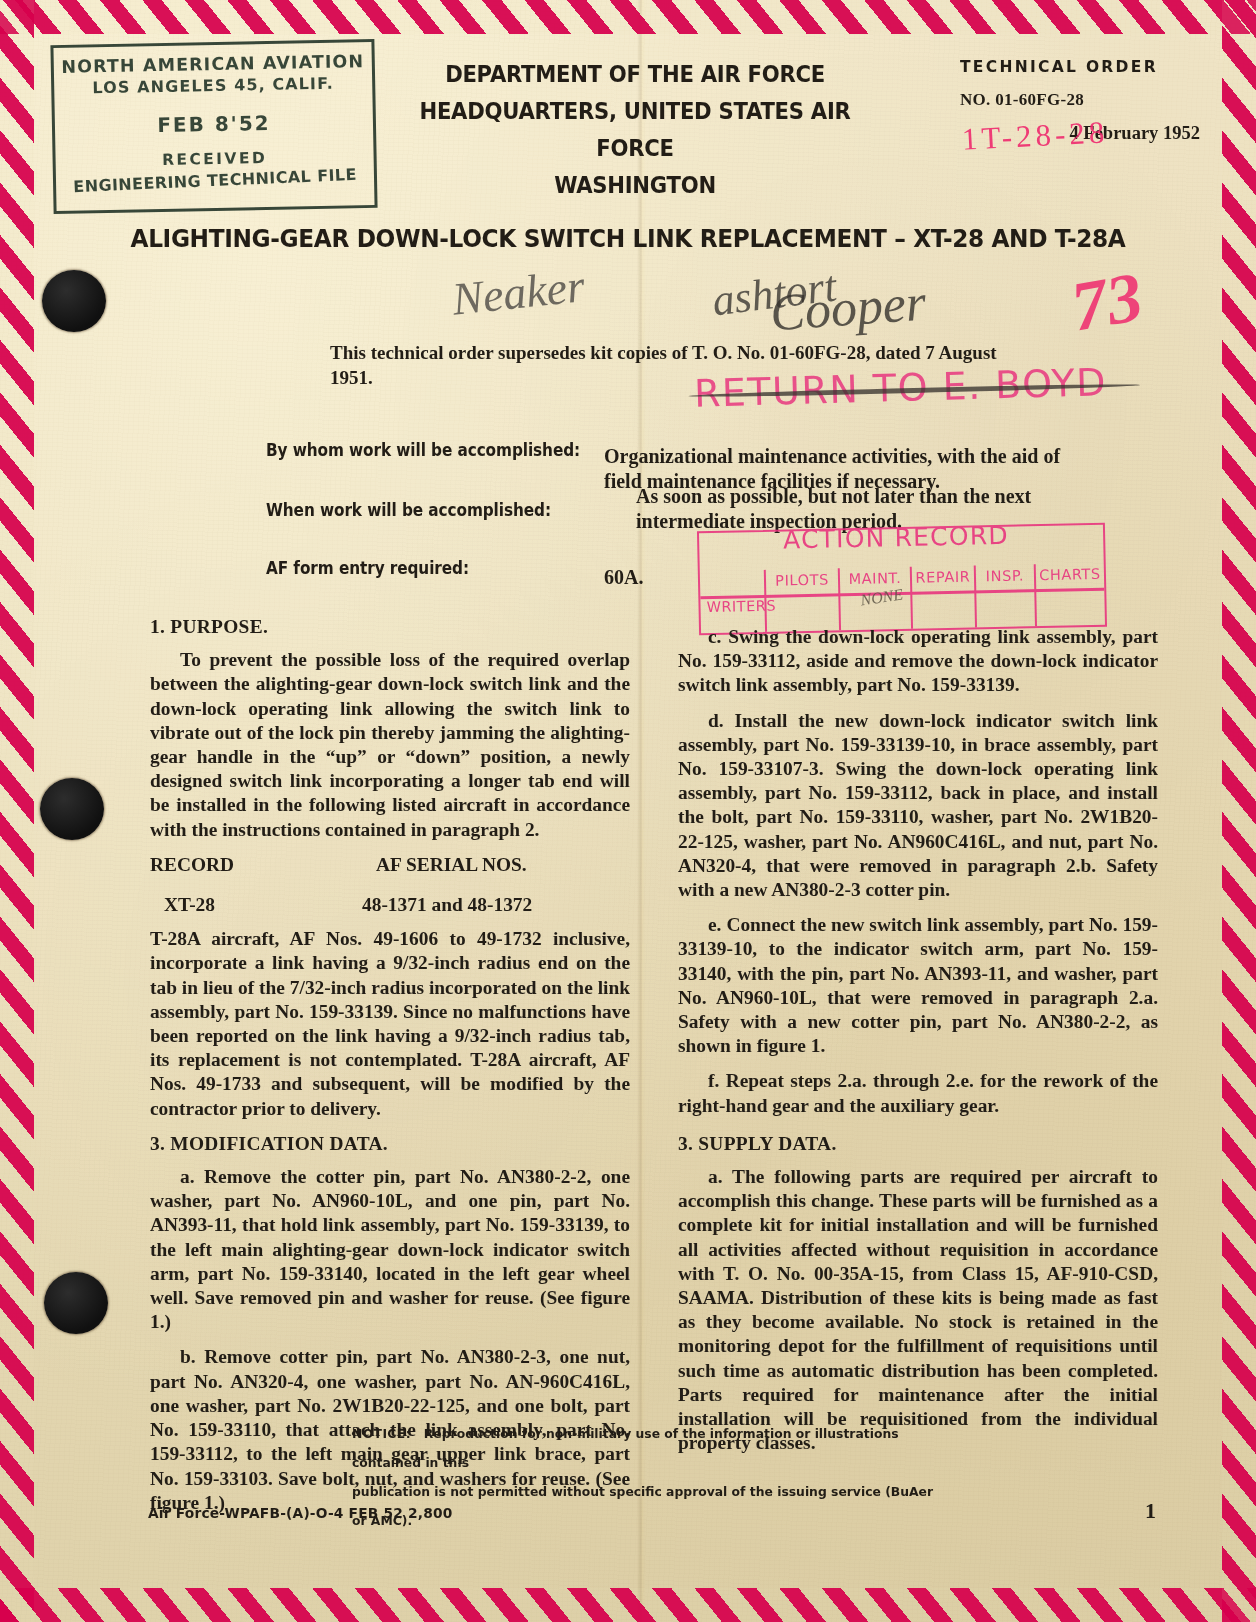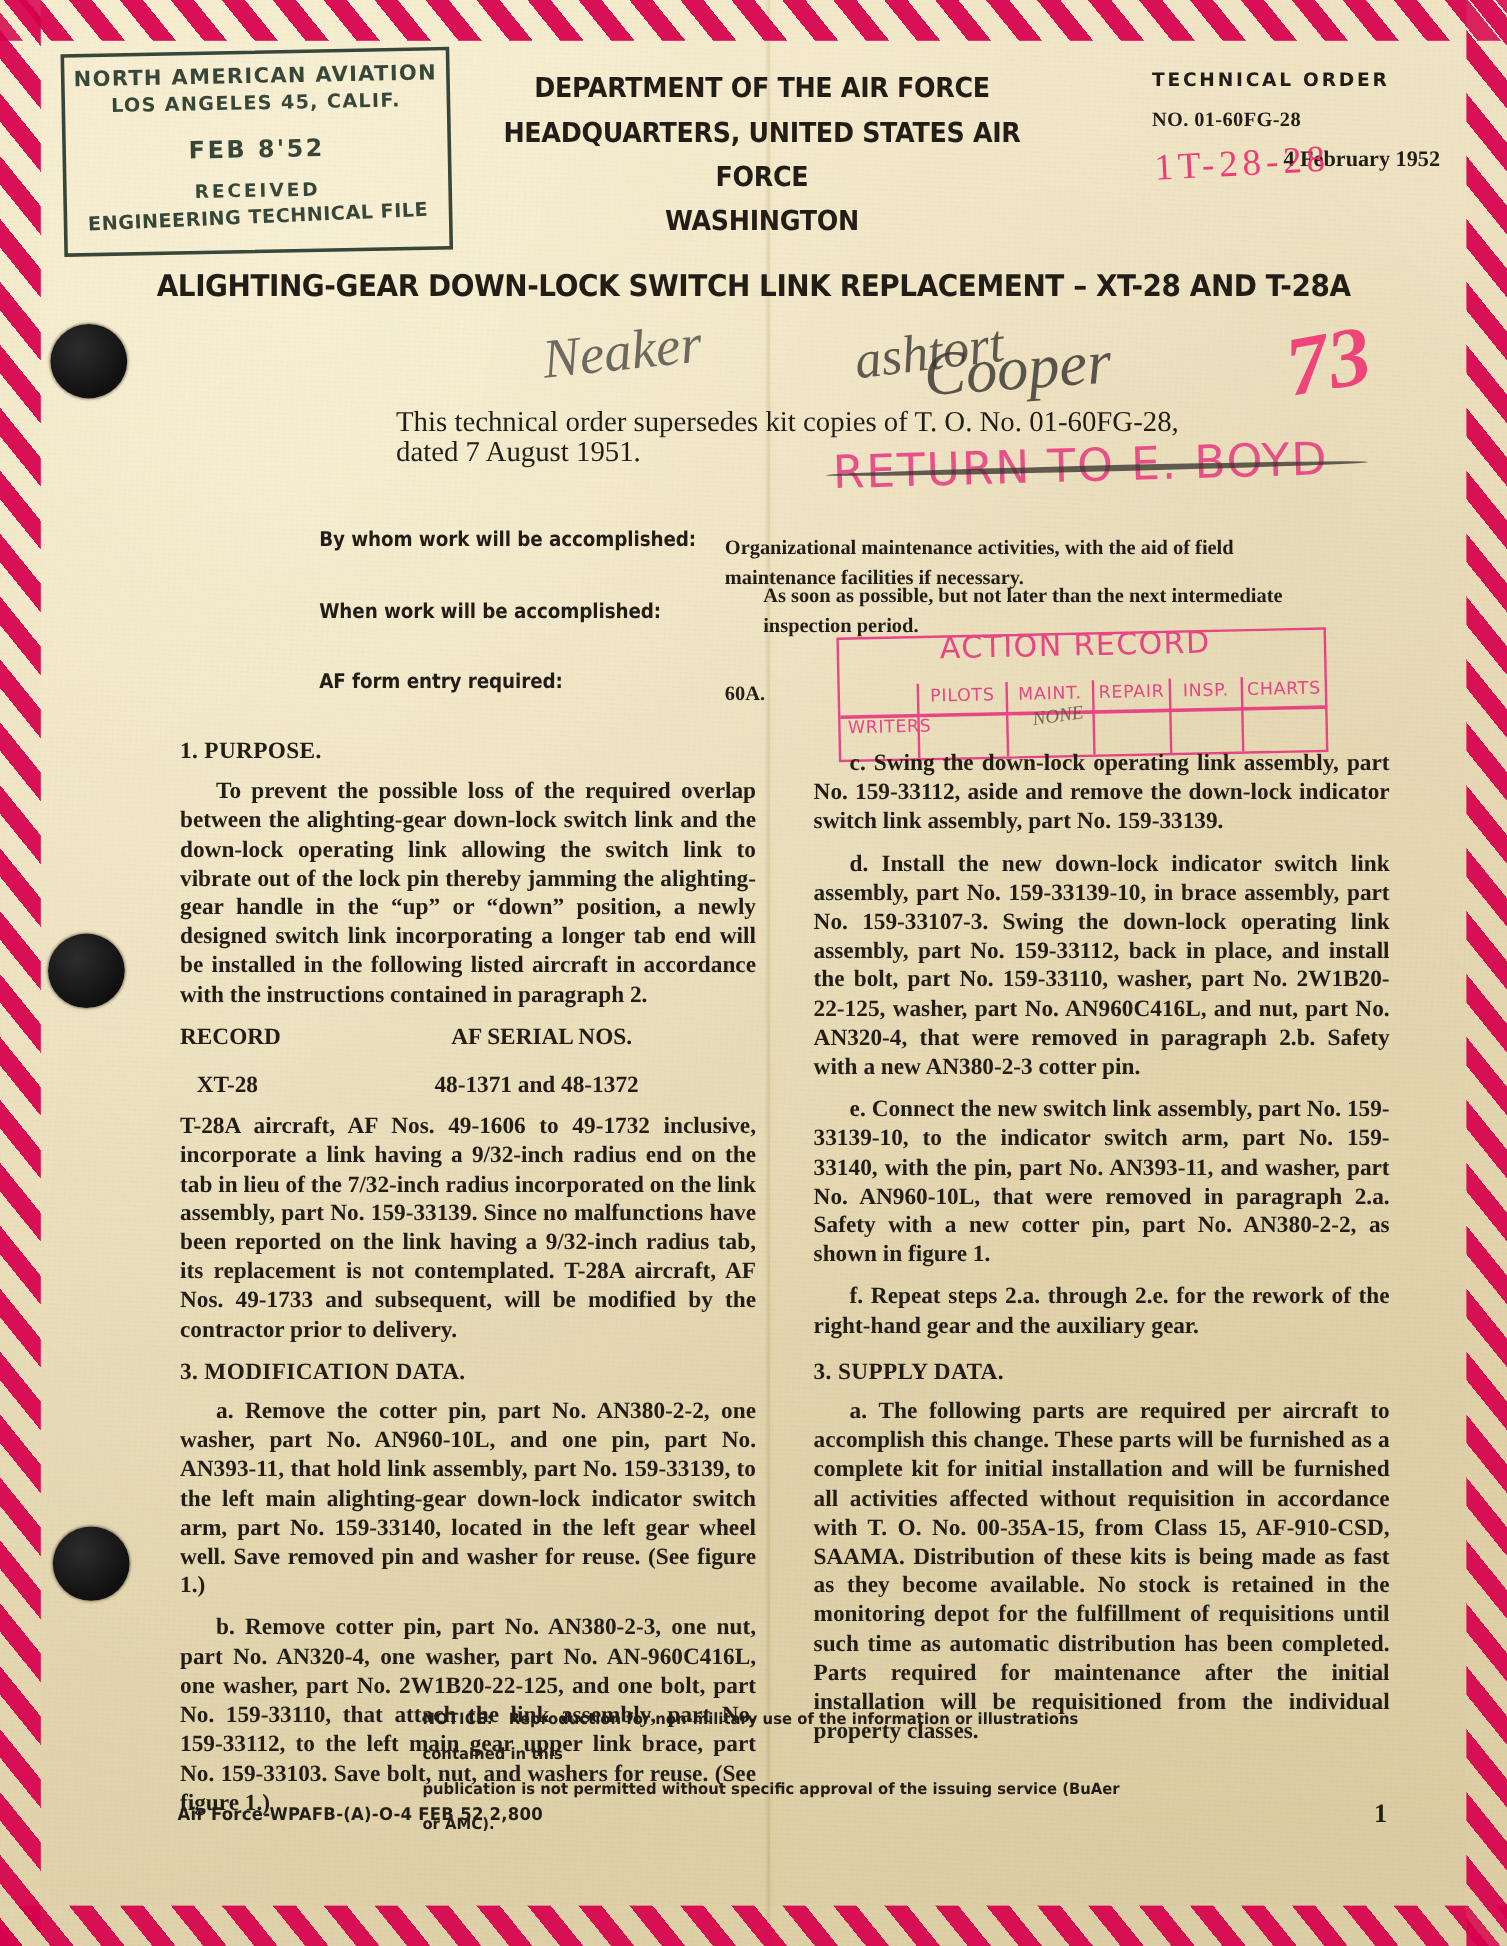--- a/index.html
+++ b/index.html
@@ -82,26 +82,26 @@
        font-family:"Liberation Serif",serif;transform:rotate(-3deg);
        letter-spacing:4px;opacity:.9;}
 
   
   #title{position:absolute;left:0;right:0;top:224px;text-align:center;
        font-family:"DejaVu Sans", sans-serif;font-weight:700;font-size:25px;
        letter-spacing:-.4px;transform:scaleX(.93);}
 
   
   #sup{position:absolute;left:330px;top:340px;width:690px;
-       font-size:24px;line-height:25px;font-weight:400;}
+       font-size:19px;line-height:25px;font-weight:700;}
 
   
   .wlbl{position:absolute;font-family:"DejaVu Sans", sans-serif;font-weight:700;
        font-size:17px;transform:scaleX(.9);transform-origin:left;letter-spacing:-.1px;}
-  .wval{position:absolute;font-size:17px;line-height:25px;font-weight:600;}
+  .wval{position:absolute;font-size:20px;line-height:25px;font-weight:600;}
 
   
   .col{position:absolute;width:480px;font-size:19.4px;line-height:24.2px;
        font-weight:600;text-align:justify;}
   #colL{left:150px;top:615px;}
   #colR{left:678px;top:625px;}
   .h2{font-weight:700;margin:0 0 9px 0;letter-spacing:.3px;}
   .p{margin:0 0 11px 0;text-indent:30px;}
   .p.noind{text-indent:0;}
   .tbl{margin:16px 0 10px 0;}

